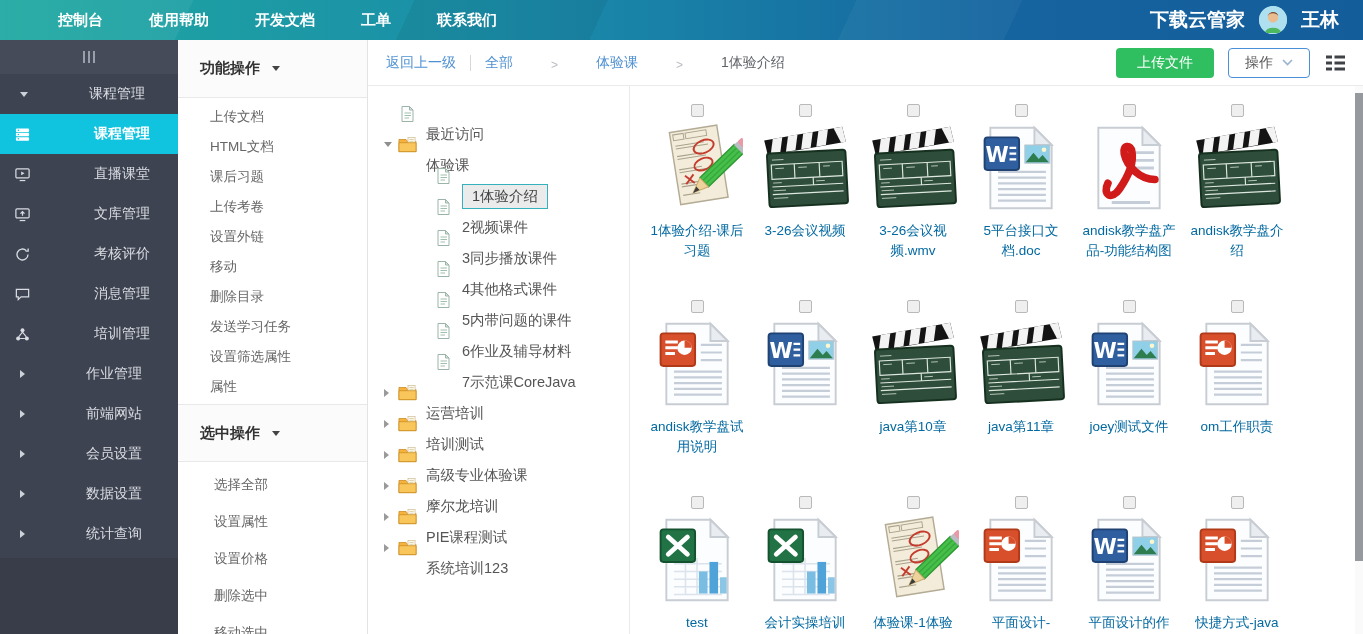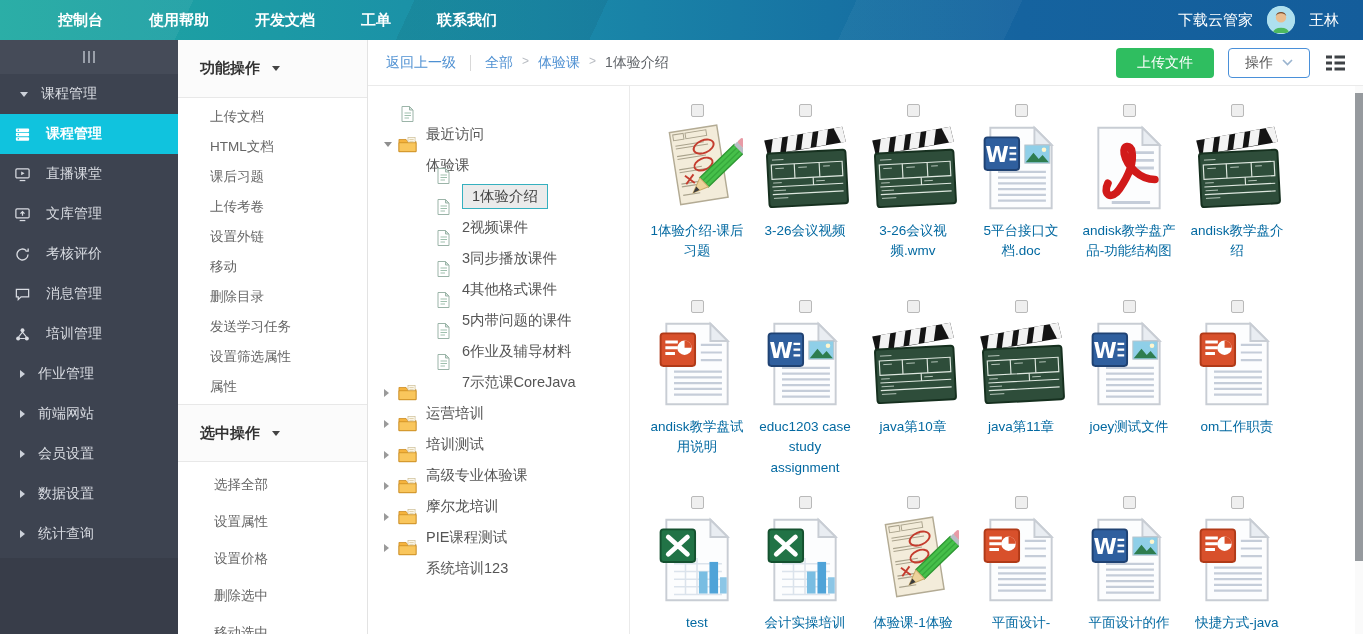--- a/index.html
+++ b/index.html
@@ -8,31 +8,31 @@
   .app{width:1363px;height:634px;display:flex;flex-direction:column;overflow:hidden;}
 
   
   .topbar{flex:0 0 40px;display:flex;align-items:center;color:#fff;
     background-image:
       linear-gradient(115deg, rgba(255,255,255,.06) 0 14%, rgba(255,255,255,0) 14% 30%, rgba(0,0,0,.06) 30% 44%, rgba(255,255,255,0) 44% 62%, rgba(255,255,255,.04) 62% 74%, rgba(255,255,255,0) 74%),
       linear-gradient(90deg,#1ea9a1 0%,#1a8aa9 40%,#15639f 75%,#145d9b 100%);}
   .logo{width:178px;padding-left:26px;font-size:25px;font-weight:bold;letter-spacing:.5px;font-family:"DejaVu Sans",sans-serif;cursor:pointer;}
   .topnav{display:flex;gap:46px;margin-left:58px;font-size:15px;font-weight:bold;}
   .topnav a{color:#fff;cursor:pointer;text-decoration:none;}
-  .topbar-right{margin-left:auto;display:flex;align-items:center;gap:14px;padding-right:24px;font-size:15px;font-weight:normal;}
+  .topbar-right{margin-left:auto;display:flex;align-items:center;gap:14px;padding-right:24px;font-size:19px;font-weight:bold;}
   .topbar-right a{color:#fff;cursor:pointer;text-decoration:none;}
   .avatar{width:28px;height:28px;border-radius:50%;overflow:hidden;display:inline-block;background:#b7e4f0;flex:0 0 28px;}
 
   .body{flex:1;display:flex;min-height:0;}
 
   
   .sidebar{flex:0 0 178px;background:#3d4350;display:flex;flex-direction:column;color:#d9dce2;}
   .collapse-bar{height:34px;background:#454b58;display:flex;align-items:center;justify-content:center;cursor:pointer;}
   .sidenav{flex:0 0 auto;}
-  .nav-item{height:40px;display:flex;align-items:center;font-size:14px;cursor:pointer;color:#d9dce2;}
+  .nav-item{height:40px;display:flex;align-items:center;font-size:14px;cursor:pointer;color:#d9dce2;gap:48px;}
   .nav-item.group{padding-left:20px;}
   .nav-item.leaf{padding-left:14px;}
   .nav-item.selected{background:#10c3de;color:#fff;font-weight:bold;}
   .nav-icon{width:17px;height:17px;margin-right:15px;display:inline-flex;}
   .nav-icon svg{width:17px;height:17px;}
   .caret{width:0;height:0;border-style:solid;display:inline-block;}
   .caret.down{border-width:5px 4.5px 0 4.5px;border-color:#cdd2da transparent transparent transparent;margin-right:13px;}
   .caret.right{border-width:4.5px 0 4.5px 5px;border-color:transparent transparent transparent #cdd2da;margin-right:13px;}
   .side-footer{flex:1;background:#383d49;margin-top:4px;}
 
@@ -45,21 +45,21 @@
   .sec2 .sec-header{border-top:1px solid #e8e8e8;margin-top:2px;}
   .sec-item{display:block;padding-left:36px;font-size:13.5px;color:#666;cursor:pointer;}
   .sec1 .sec-item{line-height:30px;height:30px;padding-left:32px;}
   .sec2 .sec-item{line-height:37px;height:37px;}
 
   
   .content{flex:1;display:flex;flex-direction:column;min-width:0;}
   .toolbar{flex:0 0 46px;display:flex;align-items:center;border-bottom:1px solid #eaeaea;padding:0 18px;background:#fff;}
   .back{color:#4e90d2;font-size:14px;cursor:pointer;text-decoration:none;}
   .tdiv{width:1px;height:16px;background:#d8d8d8;margin:0 14px;}
-  .crumbs{display:flex;align-items:flex-start;font-size:14px;}
+  .crumbs{display:flex;align-items:flex-end;font-size:14px;gap:29px;}
   .crumb{color:#4e90d2;cursor:pointer;}
   .crumb.current{color:#5f6368;cursor:default;}
   .crumb-sep{color:#b8bcc2;margin:0 9px;font-size:12px;}
   .tb-right{margin-left:auto;display:flex;align-items:center;gap:14px;}
   .upload{background:#2fbe60;color:#fff;border:none;border-radius:4px;height:30px;padding:0 21px;font-size:14px;cursor:pointer;font-family:inherit;}
   .actions{background:#fff;border:1px solid #4a90d9;border-radius:4px;height:30px;padding:0 16px;font-size:14px;color:#555;cursor:pointer;display:flex;align-items:center;gap:9px;font-family:inherit;}
   .viewicon{display:inline-flex;cursor:pointer;margin-left:2px;}
 
   .content-body{flex:1;display:flex;position:relative;overflow:hidden;min-height:0;}
 
@@ -643,21 +643,20 @@
                     <path d="M24 52 h50 M24 58 h50 M24 64 h50 M24 70 h50 M24 76 h50 M24 82 h50"></path>
                   </g>
                   <rect x="52" y="24" width="26" height="19" fill="#8fcfe8" stroke="#b9c4cc"></rect>
                   <polygon points="53,42 61,32 66.5,38.5 70.5,34.5 77,42" fill="#2e7d4f"></polygon>
                   <circle cx="72" cy="29" r="2.4" fill="#fff6cd"></circle>
                   <rect x="10" y="16" width="36" height="34" rx="3" fill="#2f5f9e" stroke="#1f4273" stroke-width="2"></rect>
                   <text x="23" y="42" font-family="DejaVu Sans, sans-serif" font-size="22" font-weight="bold" fill="#ffffff" text-anchor="middle">W</text>
                   <path d="M36 27 h7 M36 33 h7 M36 39 h7" stroke="#ffffff" stroke-width="2.4"></path>
                 </svg>
               </span>
-              <span class="fname">educ1203 case study assignment</span>
             </div>
             <div class="fcell">
               <span class="fcheck"></span>
               <span class="ficon">
                 <svg viewBox="0 0 96 96">
                   <g transform="rotate(-3 48 48)">
                     <polygon points="7,17 89,7 92,23 10,33" fill="#141414"></polygon>
                     <polygon points="16,15.9 26,14.7 23,30.9 13,32.1" fill="#f3f3f3"></polygon>
                     <polygon points="32,14 42,12.8 39,29 29,30.2" fill="#f3f3f3"></polygon>
                     <polygon points="48,12 58,10.8 55,27.1 45,28.3" fill="#f3f3f3"></polygon>

